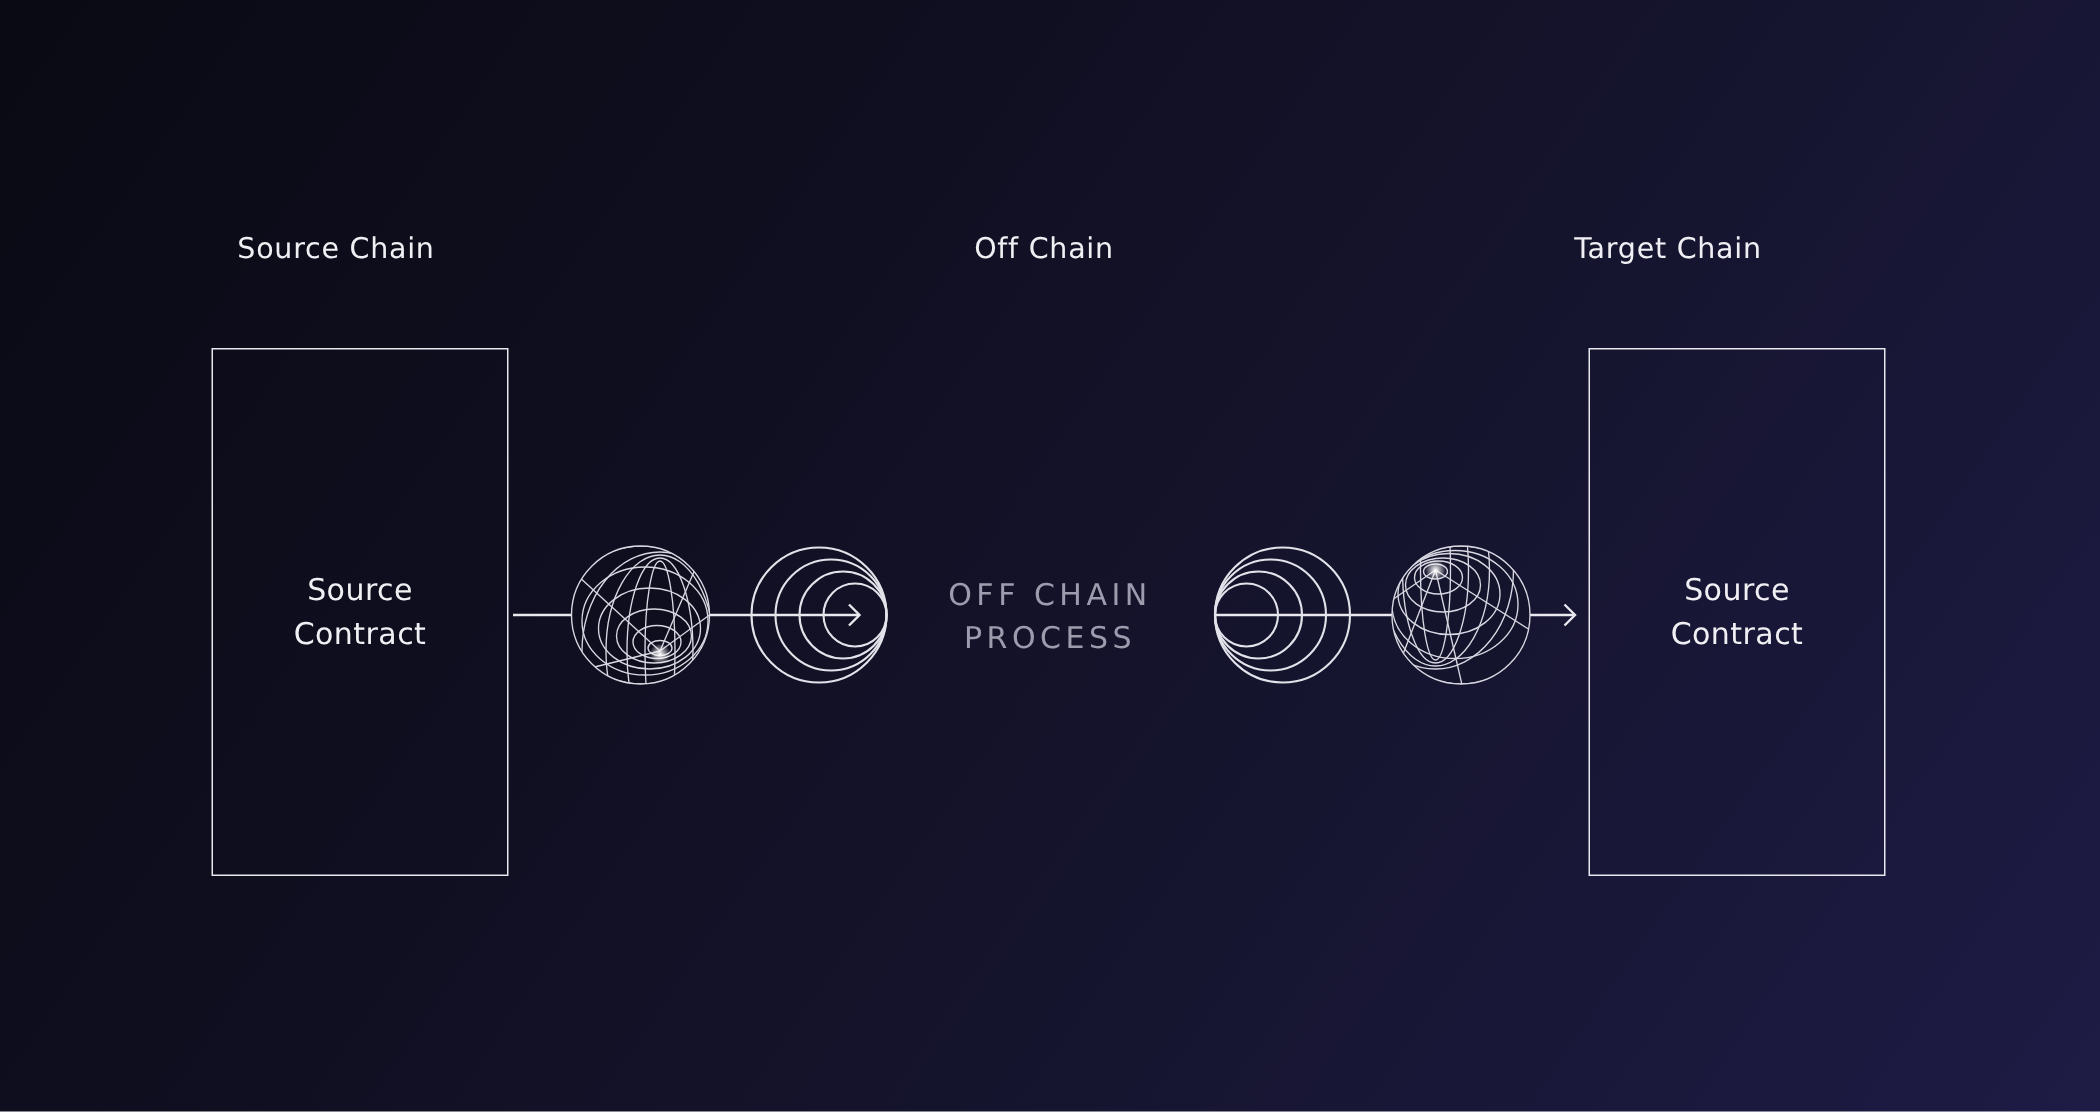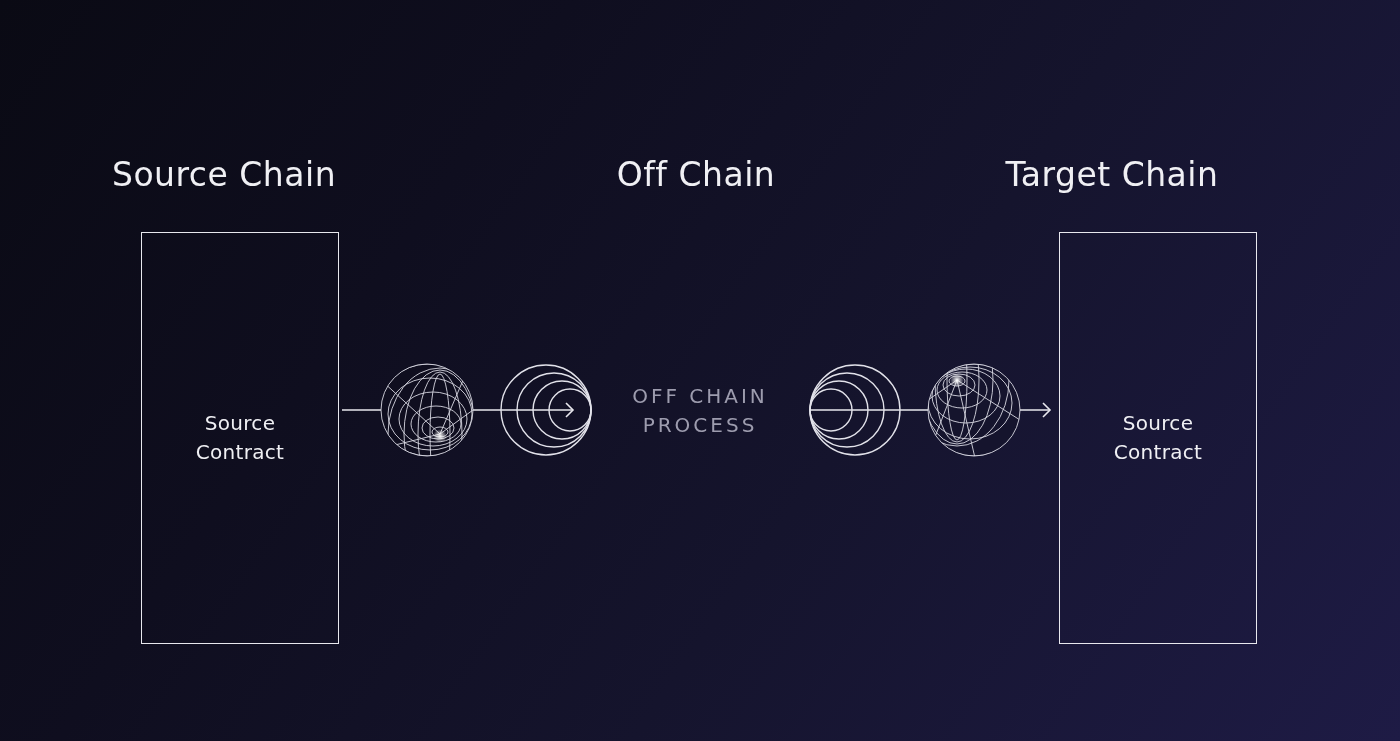--- a/index.html
+++ b/index.html
@@ -3,25 +3,25 @@
 <meta charset="utf-8">
 <style>
   html, body { margin: 0; padding: 0; }
   body {
     width: 1400px; height: 741px; overflow: hidden; position: relative;
     background: linear-gradient(125deg, #0a0a14 0%, #0f0e1f 30%, #15142d 60%, #1e1b45 100%);
     font-family: "DejaVu Sans", sans-serif;
     color: #f2f2f6;
   }
   .heading {
-    position: absolute; top: 155px; font-size: 33px; letter-spacing: 0.5px;
+    position: absolute; top: 155px; font-size: 19px; letter-spacing: 0.5px;
     color: #f0f0f4; white-space: nowrap; transform: translateX(-50%);
   }
   .box {
-    position: absolute; top: 232px; width: 198px; height: 412px;
+    position: absolute; top: 232px; width: 198px; height: 352px;
     border: 1.6px solid #e8e8ee; box-sizing: border-box;
     display: flex; align-items: center; justify-content: center; text-align: center;
   }
   .box-label { font-size: 20px; line-height: 29px; color: #f0f0f4; white-space: pre-line; letter-spacing: 0.3px; }
   .center-label {
     position: absolute; left: 700px; top: 382px; transform: translateX(-50%);
     text-align: center; font-size: 20px; line-height: 29px; letter-spacing: 3px;
     color: #9d9cae; white-space: pre-line;
   }
   svg.flow { position: absolute; left: 0; top: 0; }

